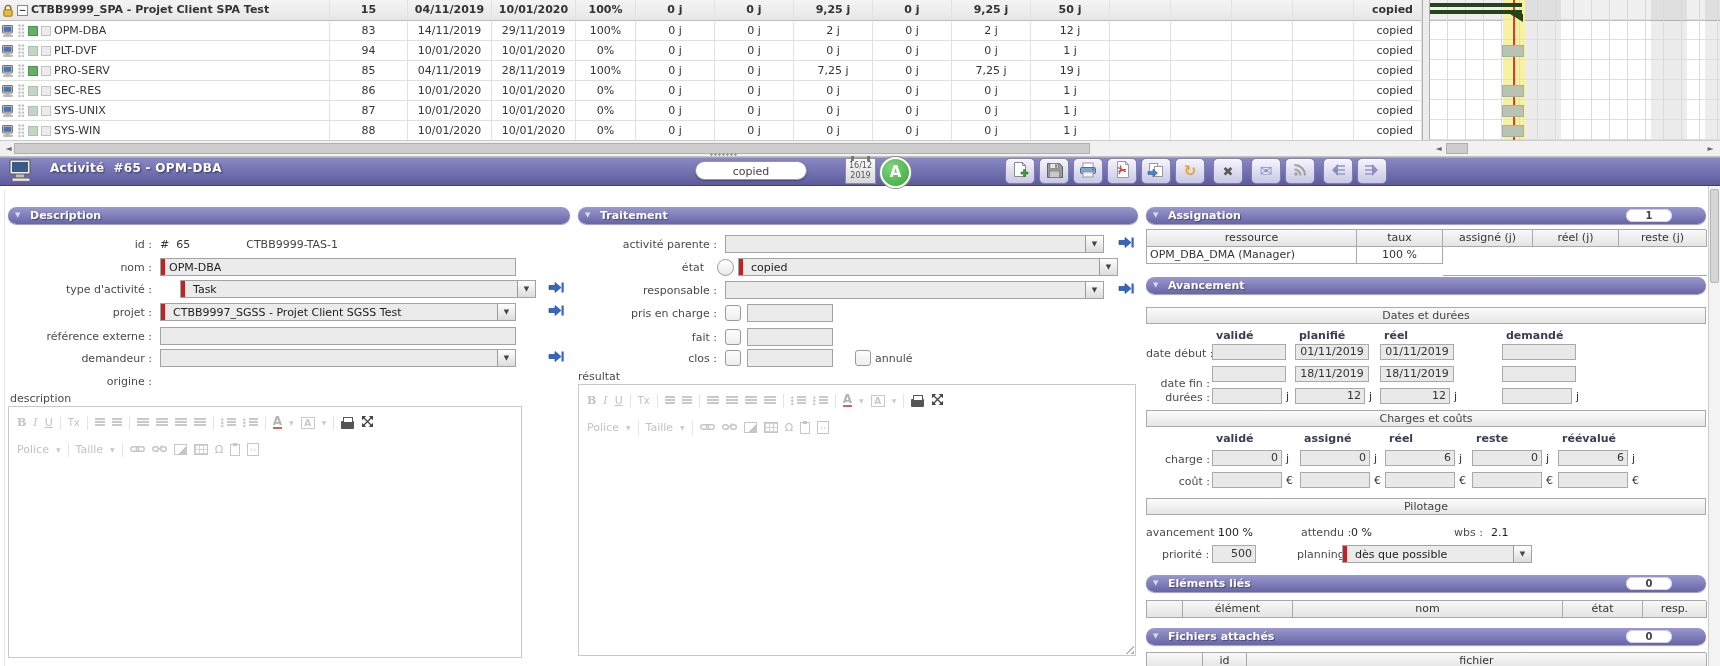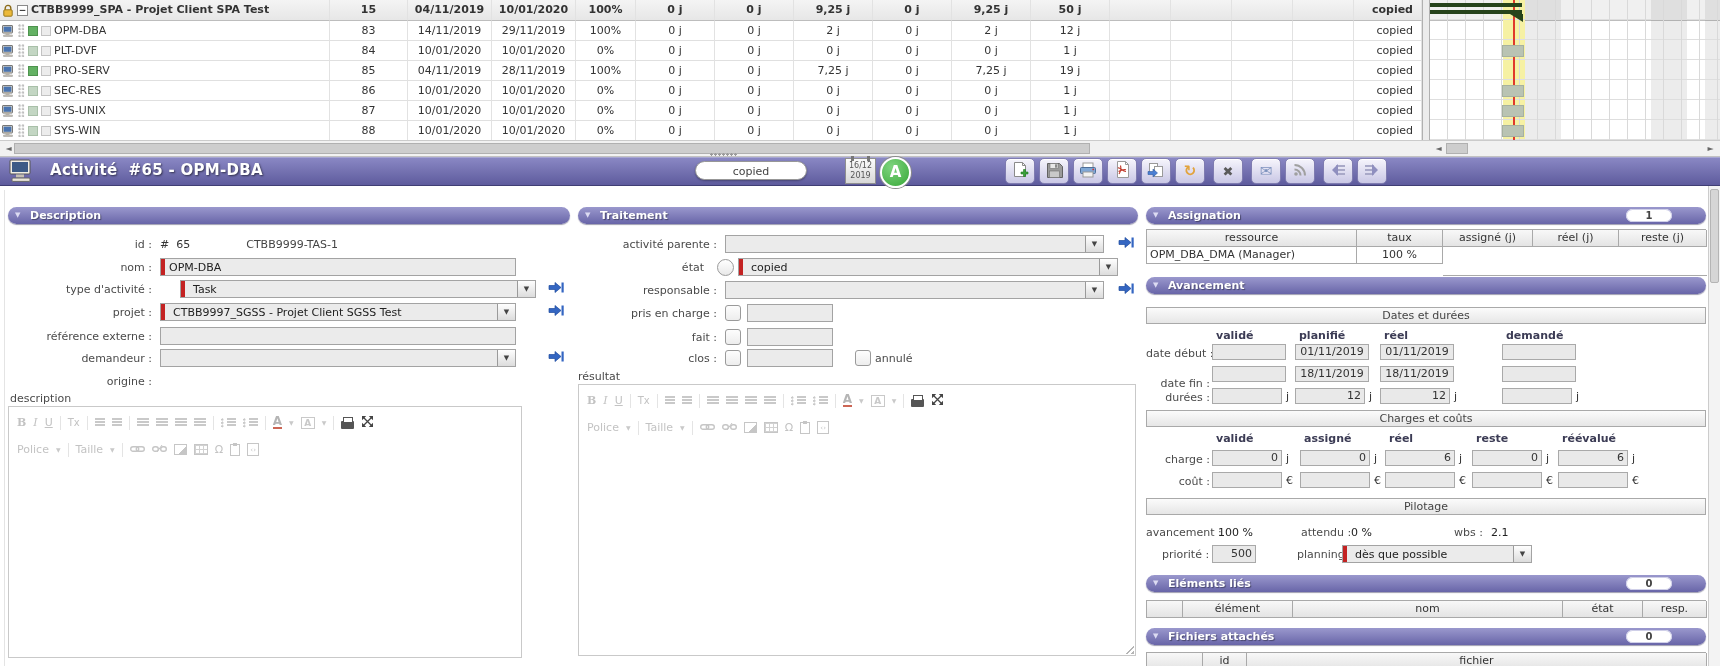--- a/index.html
+++ b/index.html
@@ -49,21 +49,21 @@
   .sarrow.left::after{content:"◄";}
   .sarrow.right::after{content:"►";}
   .sthumb{position:absolute;top:2px;height:11px;background:#cdcdcd;border:1px solid #b0b0b0;box-sizing:border-box;}
   .dots{position:absolute;left:710px;top:153px;width:28px;height:4px;z-index:5;
         background:radial-gradient(circle at 1.5px 1.5px,#9a9a9a 1px,transparent 1.3px);background-size:4px 4px;}
   
   #titlebar{position:absolute;left:0;top:157px;width:1720px;height:29px;
             background:linear-gradient(#8b89c5,#5e5b9d);border-bottom:1px solid #403e74;box-sizing:border-box;
             box-shadow:inset 0 1px 0 rgba(255,255,255,.25);}
   .tb-icon{position:absolute;left:9px;top:2px;}
-  .tb-title{position:absolute;left:50px;top:4px;font-size:15px;font-weight:bold;color:#fff;white-space:pre;
+  .tb-title{position:absolute;left:50px;top:4px;font-size:12px;font-weight:bold;color:#fff;white-space:pre;
             text-shadow:1px 1px 2px rgba(0,0,0,.55);letter-spacing:.3px;}
   .oval{position:absolute;left:695px;top:4px;width:112px;height:19px;background:#fff;border:1px solid #979797;
         border-radius:11px;text-align:center;line-height:19px;color:#444;box-shadow:0 1px 2px rgba(0,0,0,.3);box-sizing:border-box;}
   .stamp{position:absolute;left:845px;top:1px;width:31px;height:26px;background:linear-gradient(#fcfcfc,#d8d8d8);
          border:1px solid #8f8f8f;font-size:8px;line-height:10px;color:#555;text-align:center;padding-top:2px;box-sizing:border-box;}
   .stamp i{position:absolute;top:-3px;width:3px;height:5px;background:#777;}
   .stamp i.p1{left:5px;} .stamp i.p2{right:5px;}
   .abadge{position:absolute;left:880px;top:0;width:27px;height:27px;border-radius:50%;
           background:radial-gradient(circle at 35% 30%,#7ed47e,#38a838);border:2px solid #fff;
           box-shadow:0 0 0 1px #8a8a8a;color:#fff;font-weight:bold;font-size:15px;text-align:center;line-height:27px;box-sizing:content-box;}
@@ -234,21 +234,21 @@
                 <rect x="1.6" y="1.6" width="7.8" height="5.2" fill="#4a74b0"></rect>
                 <rect x="3.5" y="8.2" width="4" height="1.6" fill="#b5b0a3"></rect>
                 <rect x="1.5" y="10" width="9" height="1.6" rx="0.5" fill="#cfcabd" stroke="#8a8a8a" stroke-width="0.5"></rect>
               </svg>
             </span>
             <span class="grip"></span>
             <span class="sq pale"></span>
             <span class="minidoc"></span>
             <span>PLT-DVF</span>
           </div>
-          <div class="cell c-id">84</div>
+          <div class="cell c-id">94</div>
           <div class="cell c-d">10/01/2020</div>
           <div class="cell c-d">10/01/2020</div>
           <div class="cell c-pct">0%</div>
           <div class="cell c-v">0 j</div>
           <div class="cell c-v">0 j</div>
           <div class="cell c-v">0 j</div>
           <div class="cell c-v">0 j</div>
           <div class="cell c-v">0 j</div>
           <div class="cell c-v">1 j</div>
           <div class="cell c-e"></div>

